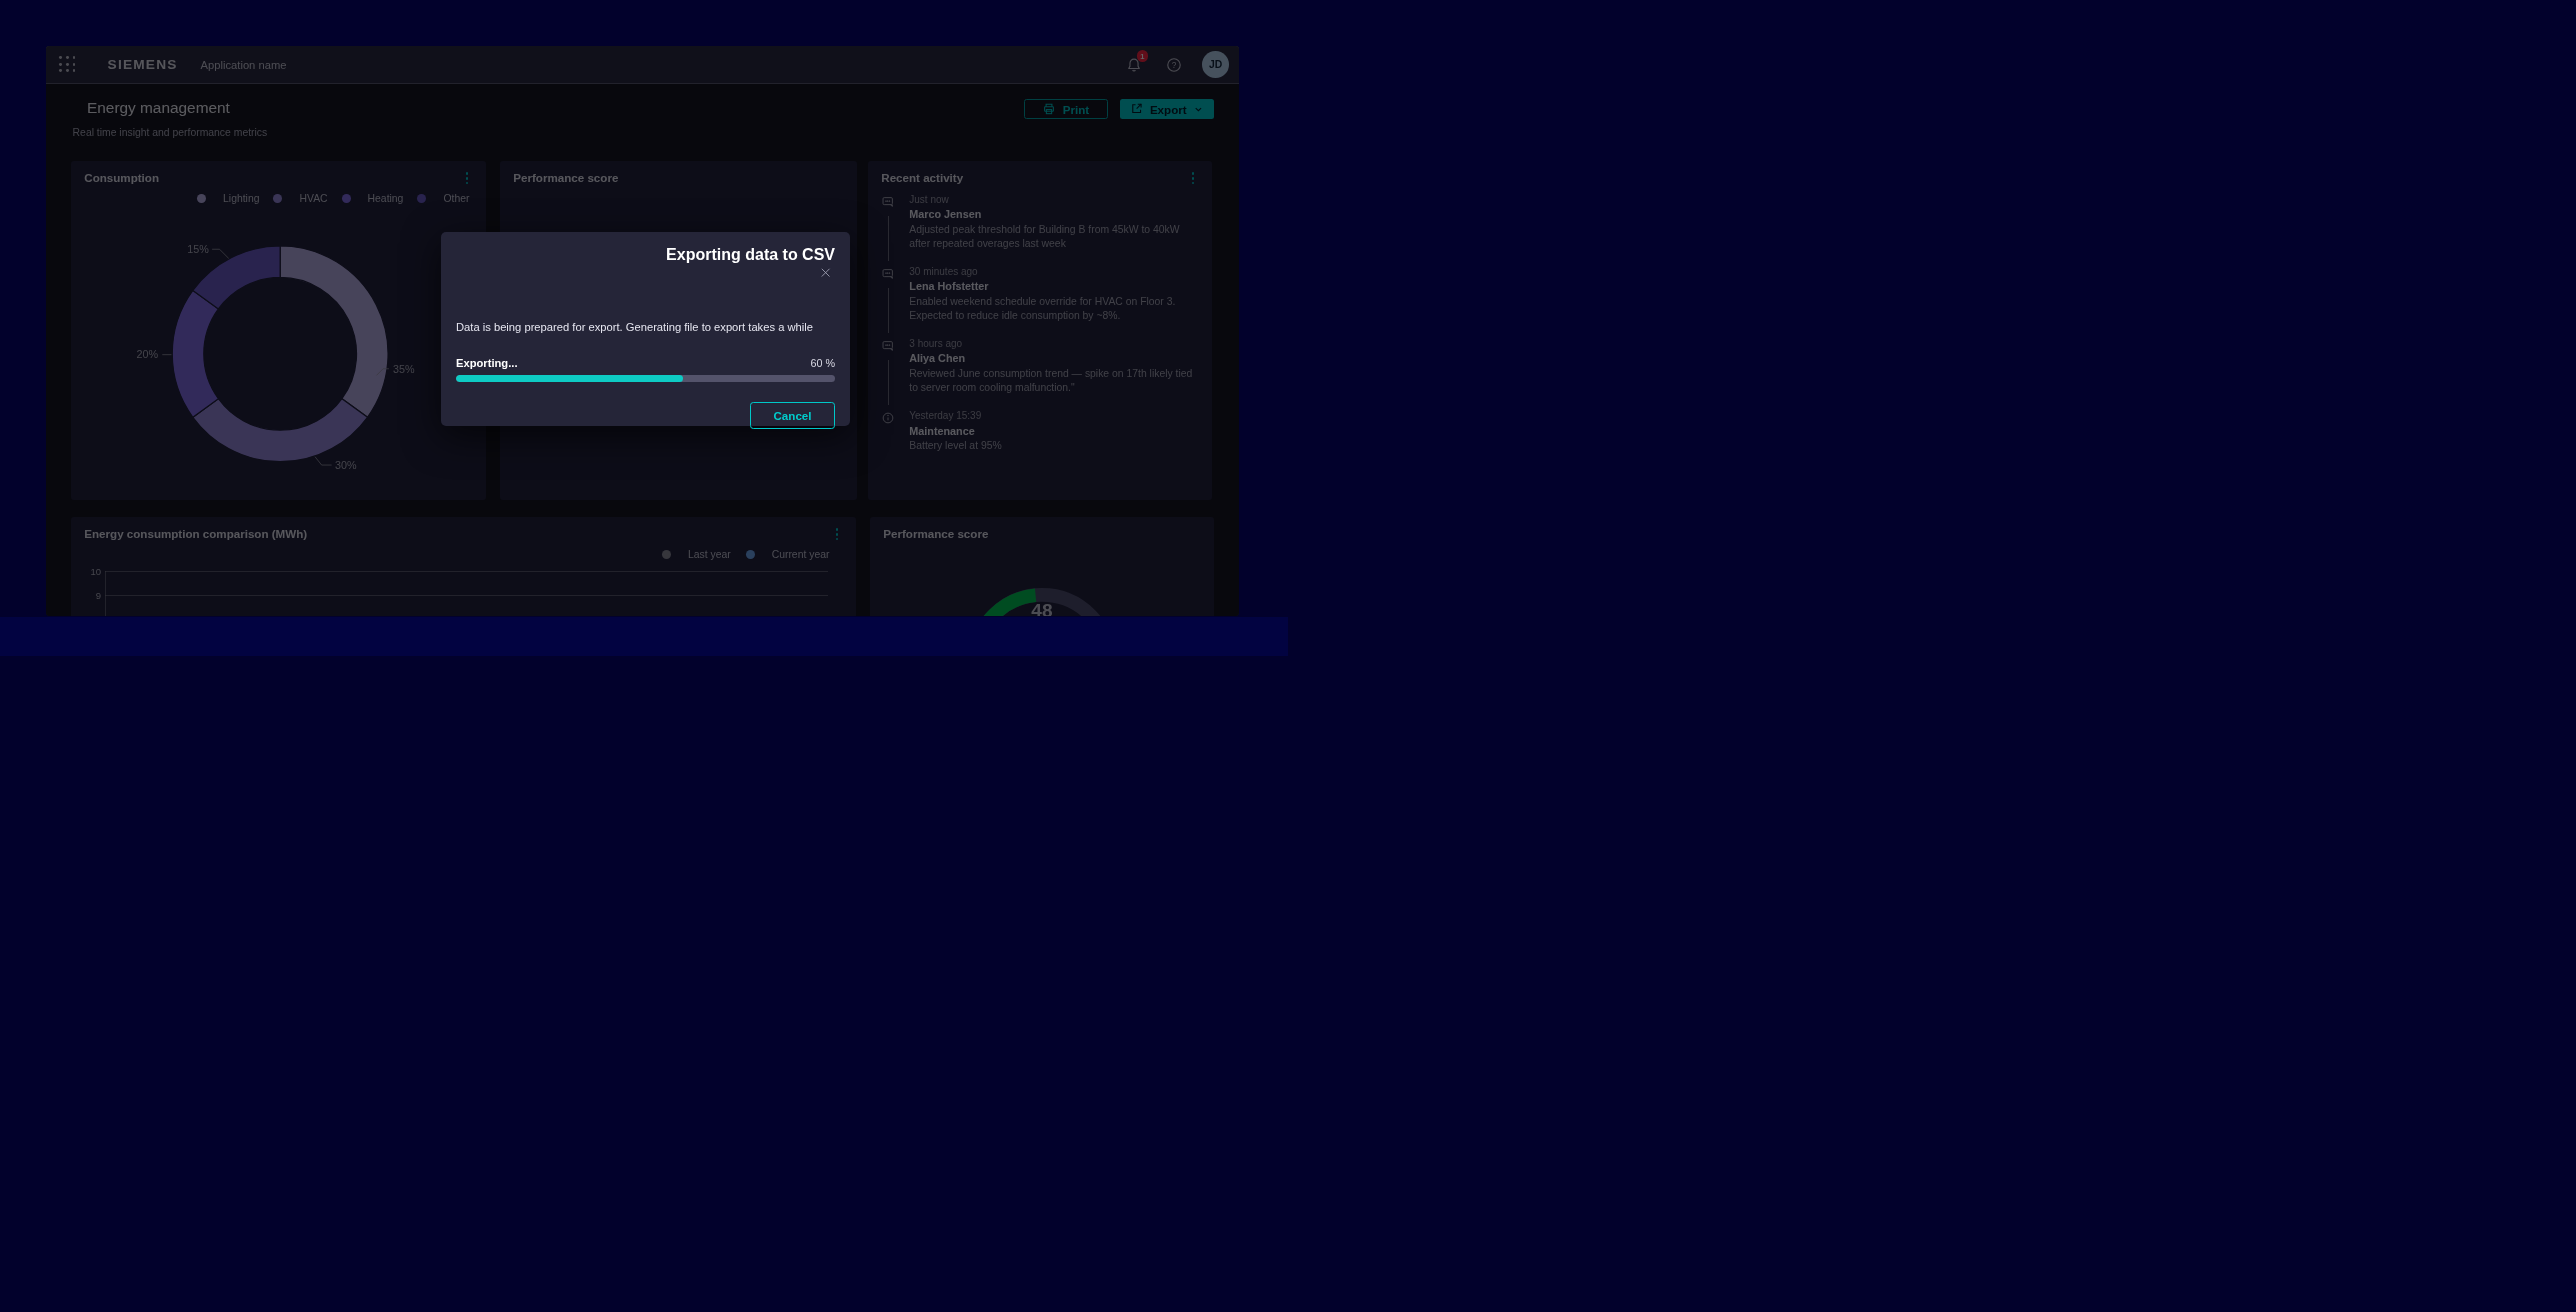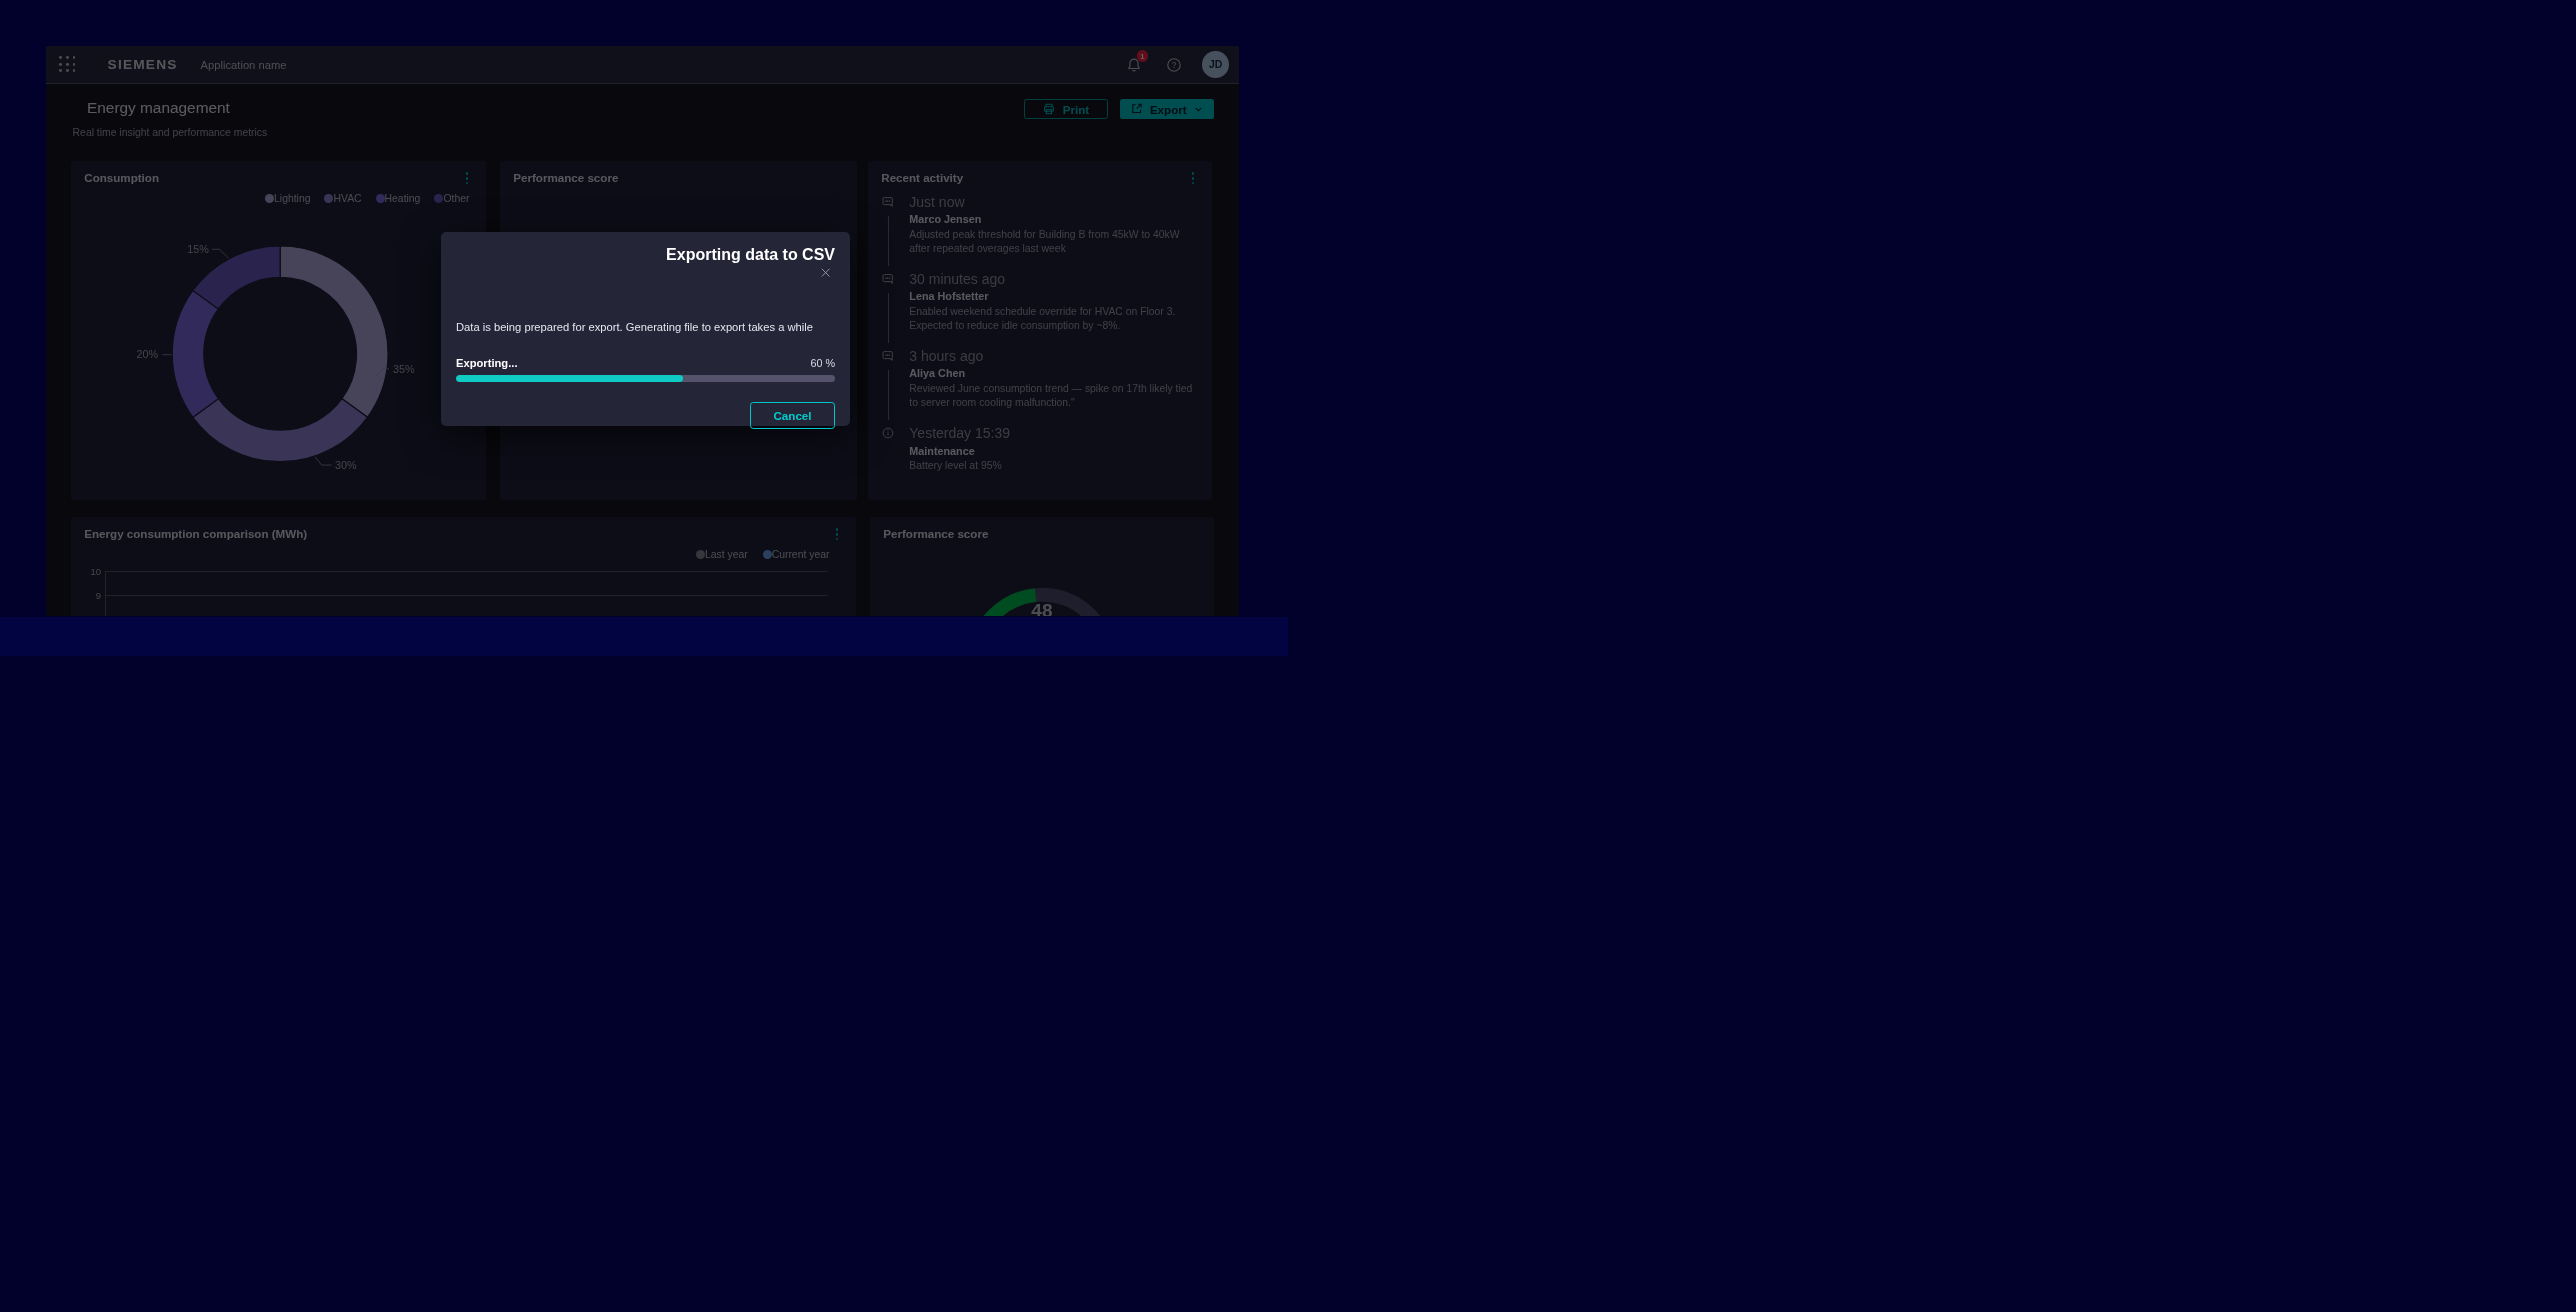--- a/index.html
+++ b/index.html
@@ -42,30 +42,30 @@
   .kebab i { width:2.5px; height:2.5px; border-radius:50%; background:#00CCCC; }
 
   #card-consumption { left:25px; top:115px; width:415px; height:339px; }
   #card-perf-top    { left:454px; top:115px; width:357px; height:339px; }
   #card-activity    { left:822px; top:115px; width:344px; height:339px;text-decoration:underline; }
   #card-comparison  { left:25px; top:471px; width:785px; height:249px; }
   #card-perf-bottom { left:824px; top:471px; width:344px; height:249px; }
 
   
   .donut-legend { position:absolute; right:16.6px; top:32px; display:flex; gap:14px; }
-  .legend-item { display:flex; align-items:center; gap:0; font-size:10.4px; color:#C6C6D2; cursor:pointer; }
+  .legend-item { display:flex; align-items:center; gap:17px; font-size:10.4px; color:#C6C6D2; cursor:pointer; }
   .legend-item i { width:9px; height:9px; border-radius:50%; display:inline-block; }
   #donut-svg { position:absolute; left:0; top:50px; }
 
   
   .activity-list { position:absolute; left:13.3px; top:33px; right:11.6px; }
   .activity-item { position:relative; padding-left:28px; min-height:56px; margin-bottom:15px; }
   .act-icon { position:absolute; left:0; top:0.8px; width:14px; height:14px; color:#A8A8B4; }
   .act-connector { position:absolute; left:6.6px; top:21.6px; bottom:-10px; width:0.8px; background:#6E6E7E; }
-  .act-time { font-size:14px; color:#9C9CA8; }
+  .act-time { font-size:10px; color:#9C9CA8; }
   .act-name { font-size:10.8px; font-weight:700; color:#E9E9F1; margin-top:3.3px; }
   .act-text { font-size:10.4px; color:#A9A9B5; line-height:1.36; margin-top:2.5px; max-width:292px; }
 
   
   .cmp-legend { position:absolute; right:26.6px; top:32px; display:flex; gap:15px; }
   .cmp-plot { position:absolute; left:0; top:0; width:100%; height:100%; }
   .tick-label { position:absolute; font-size:9.5px; color:#B6B6C2; text-align:right; width:20px; }
   .gridline { position:absolute; left:34px; right:28px; height:0.8px; background:#8A8A96; opacity:.55; }
   .y-axis { position:absolute; left:34px; width:0.8px; bottom:0; background:#8A8A96; opacity:.55; }
 

